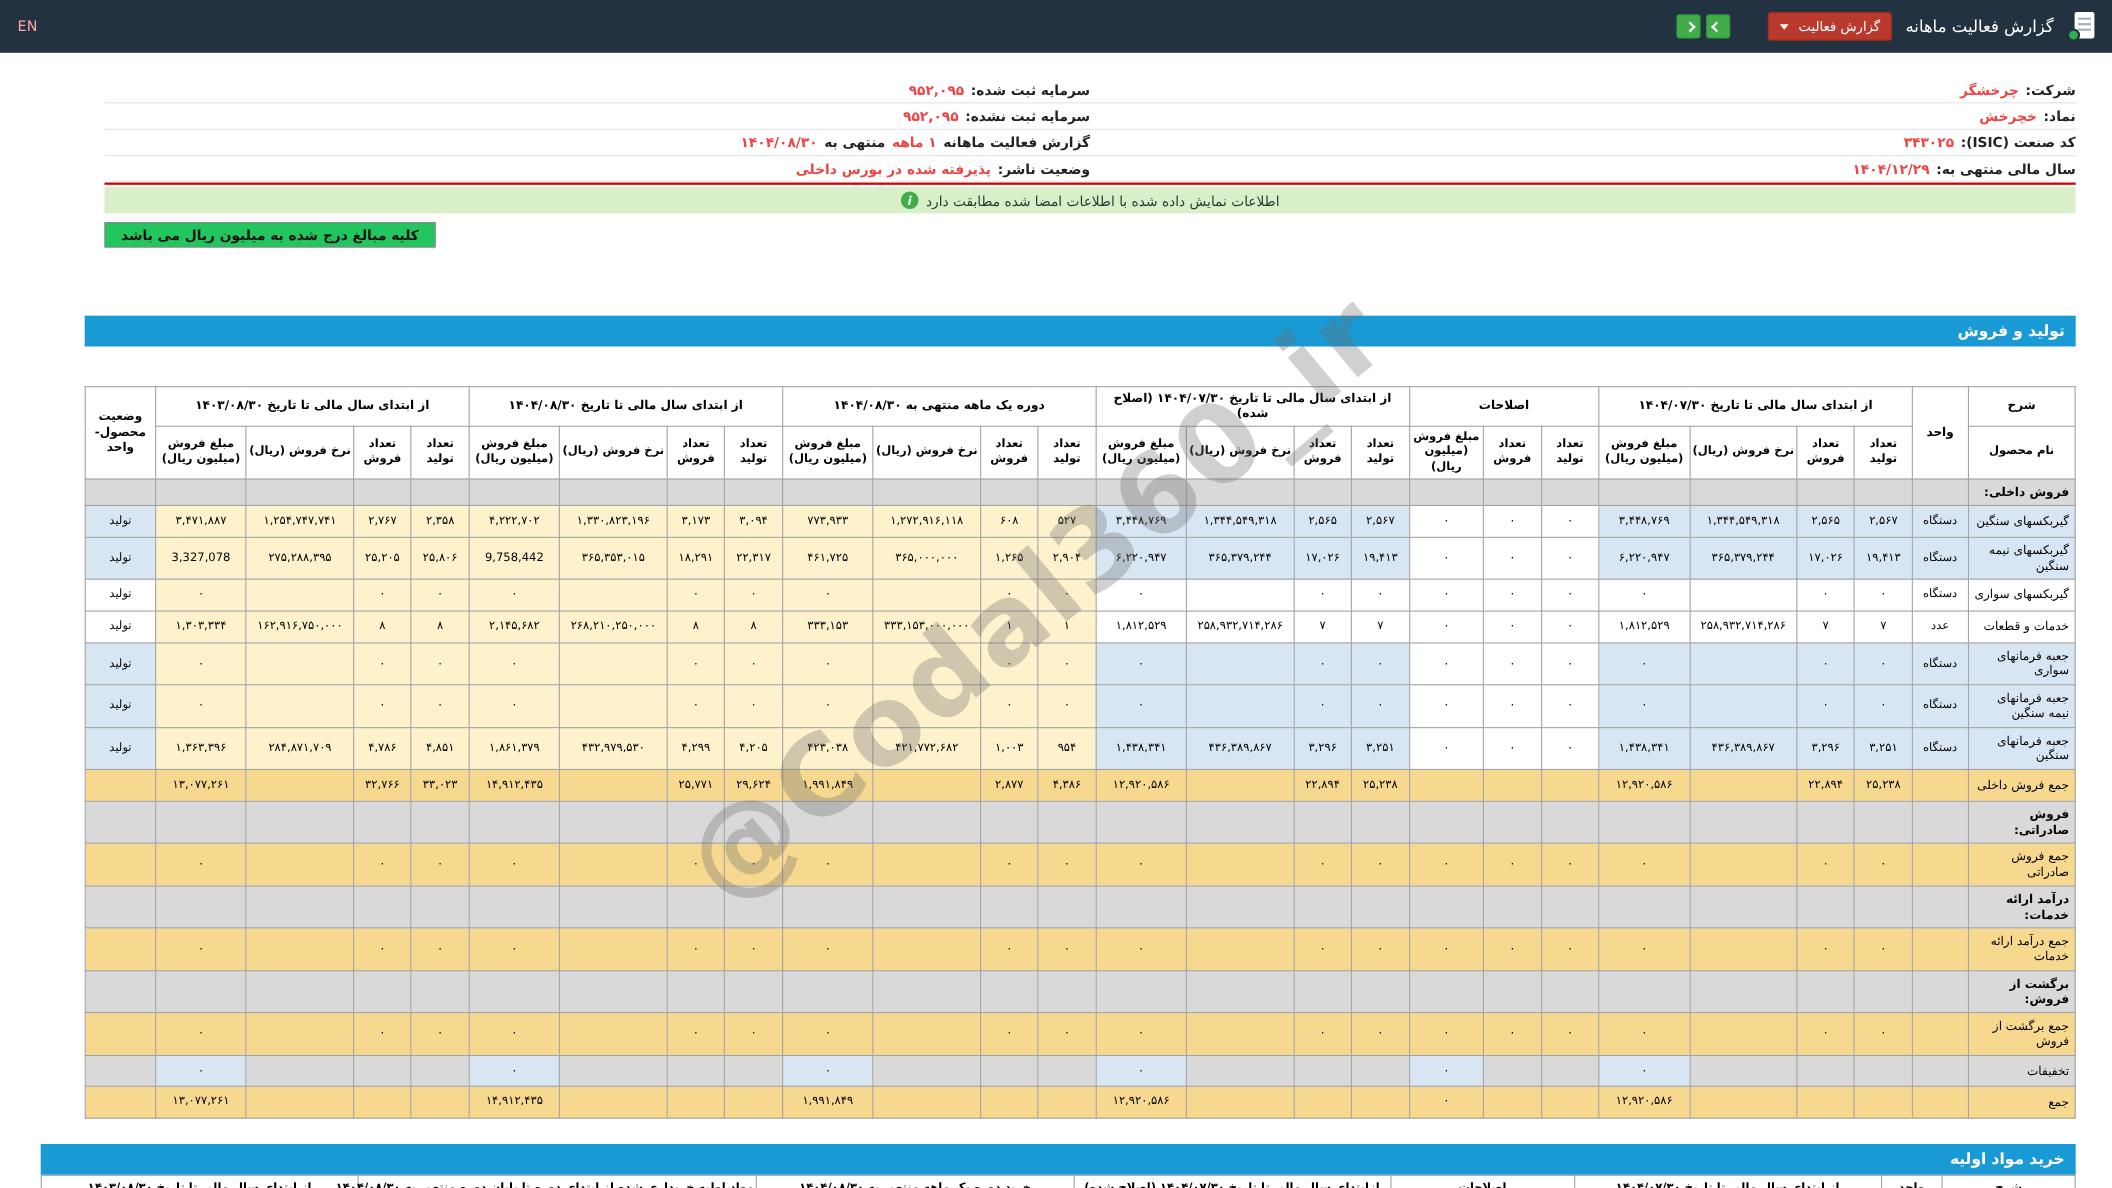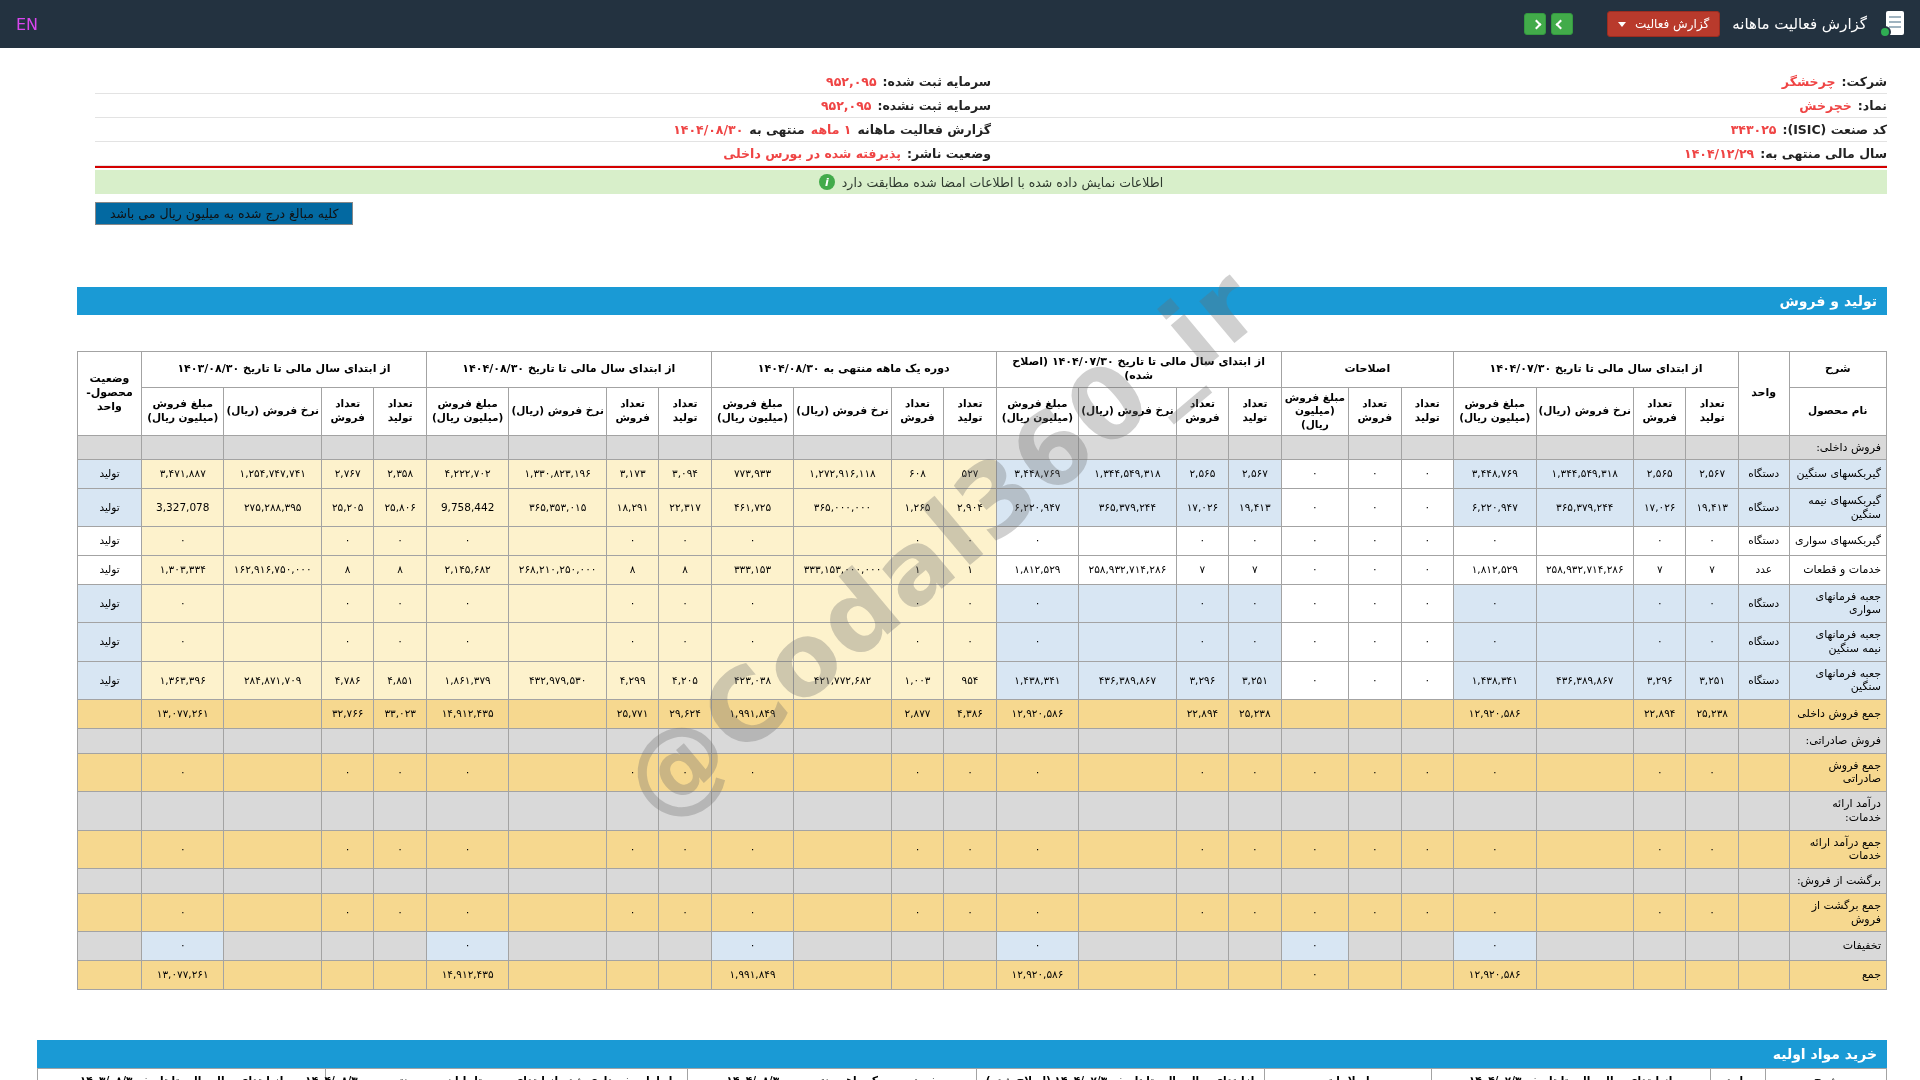--- a/index.html
+++ b/index.html
@@ -16,41 +16,41 @@
                 font-family:inherit; cursor:pointer; }
   .caret { width:0; height:0; border-left:4px solid transparent; border-right:4px solid transparent;
            border-top:5px solid #fff; display:inline-block; }
   .navs { display:flex; gap:5px; margin-right:22px; }
   .nav-btn { width:22px; height:22px; background:#42ab4a; border:1px solid #339940; border-radius:3px;
              display:flex; align-items:center; justify-content:center; cursor:pointer; }
   .chev { width:7px; height:7px; border-left:2px solid #fff; border-bottom:2px solid #fff; display:block; }
   .chev-l { transform:rotate(45deg); margin-left:-3px; }
   .chev-r { transform:rotate(-135deg); margin-right:-3px; }
   .spacer { flex:1; }
-  .lang { color:#d946ef; font-size:16px; cursor:pointer; }
+  .lang { color:#fca5a5; font-size:13px; cursor:pointer; }
   .report-icon { position:relative; width:25px; height:27px; display:inline-block; cursor:pointer; }
   .report-icon .doc { position:absolute; top:0; right:0; width:18px; height:24px; background:#fff; border-radius:2px; }
   .report-icon .doc::before { content:""; position:absolute; top:5px; right:3px; left:3px; height:2px;
            background:#9fb3c0; box-shadow:0 5px 0 #9fb3c0, 0 10px 0 #9fb3c0; }
   .report-icon .badge { position:absolute; bottom:0; left:0; width:12px; height:12px; background:#2fae53;
            border-radius:50%; border:2px solid #233240; }
 
   
   .info-section { position:absolute; top:70px; right:33px; left:95px; }
   .info-row { display:flex; height:24px; align-items:center; border-bottom:1px solid #e3e3e3; font-size:12.5px; }
   .info-row .half { width:50%; display:flex; align-items:center; gap:6px; }
   .lbl { color:#222; font-weight:bold; }
   .val { color:#ef4444; font-weight:bold; }
   .red-line { height:2px; background:#d40000; }
   .notice { margin-top:2px; height:24px; background:#d8efca; display:flex; align-items:center;
             justify-content:center; gap:7px; font-size:12.5px; color:#2f3a2f; }
   .notice-icon { width:16px; height:16px; border-radius:50%; background:#42ab4a; color:#fff; font-size:11px;
             font-weight:bold; font-style:italic; display:flex; align-items:center; justify-content:center; }
-  .amounts-box { position:absolute; top:202px; left:95px; border:1px solid #888; background:#0369a1;
-            padding:3px 14px; font-size:12.5px; color:#111; }
+  .amounts-box { position:absolute; top:202px; left:95px; border:1px solid #888; background:#22c55e;
+            padding:3px 14px; font-size:12.5px; color:#111;font-weight:bold; }
 
   
   .sec-bar { height:28px; background:#1a9ad5; color:#fff; font-weight:bold; font-size:14px;
              line-height:28px; padding:0 10px; }
   .sec-note { height:25px; line-height:23px; background:#fff; border:1px solid #d9d9d9; border-top:none;
              font-size:12px; font-weight:bold; padding:0 10px; color:#111; }
 
   .section1 { position:absolute; top:287px; right:33px; left:37px;padding-left:40px; }
   .section2 { position:absolute; top:1040px; right:33px; left:37px; background:#fff; z-index:20; padding-bottom:60px; }
 
@@ -59,21 +59,21 @@
   .ptable th, .ptable td { border:1px solid #a3a3a3; }
   .ptable th { font-size:10.5px; font-weight:bold; padding:3px 2px; background:#fff; line-height:1.3;
                text-align:center; vertical-align:middle; }
   .ptable thead tr:first-child th { font-size:11px; height:22px; }
   .ptable td { font-size:10.5px; padding:7px 3px; text-align:center; white-space:nowrap;
                line-height:1.3; color:#000; }
   .ptable td.name { text-align:right; white-space:normal; padding:5px 5px; font-size:11px; line-height:1.25; }
   .ptable td.unit, .ptable td.stat { white-space:normal; }
 
   .r-section td { background:#d9d9d9; }
-  .r-section td.name { font-weight:normal; }
+  .r-section td.name { font-weight:bold; }
   .r-prod.tone-blue td { background:#d8e6f3; }
   .r-prod.tone-white td { background:#fff; }
   .r-prod td.gE { background:#fff; }
   .r-prod td.gY { background:#fdf2cc; }
   .r-total td, .r-grand td { background:#f6d88f; }
   .r-discount td { background:#d9d9d9; }
   .r-discount td.hasval { background:#d8e6f3; }
 
   
   .mtable { width:100%; border-collapse:collapse; table-layout:fixed; }

